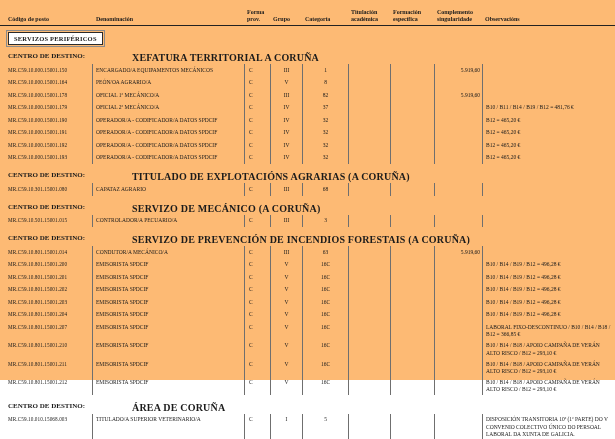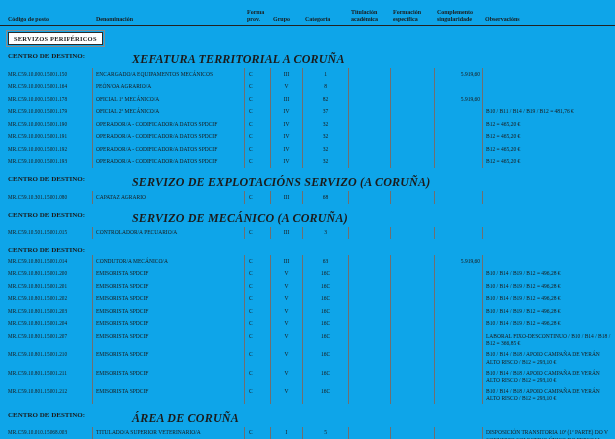--- a/index.html
+++ b/index.html
@@ -1,21 +1,21 @@
 <!DOCTYPE html>
 <html><head>
 <meta charset="utf-8">
 <style>
   * { box-sizing: border-box; margin: 0; padding: 0; }
   html,body { background:#ffffff; }
   body {
     width:615px; height:439px; overflow:hidden;
     font-family:"Liberation Serif", serif; color:#1b1b1b;
   }
-  .page { position:relative; width:615px; height:439px; background:#0ea5e9; }
+  .page { position:relative; width:615px; height:380px; background:#fdba74; }
 
   .grid {
     display:grid;
     grid-template-columns: 92px 152px 26px 32px 46px 42px 44px 48px 1fr;
   }
 
   
   .thead { padding-top:9px; border-bottom:1.2px solid #222; }
   .hcell {
     font-weight:bold; font-size:6px; line-height:1.2;
@@ -30,21 +30,21 @@
     display:inline-block; margin:6px 0 0 8px;
     border:1px solid #2a2a2a; outline:1px solid #8a8a8a; outline-offset:1px;
     padding:2px 5px 1.5px 5px;
     font-weight:bold; font-size:6.5px; letter-spacing:.2px;
     background:#fff;
   }
 
   
   .sec-head { display:flex; margin:7px 0 1px 0; }
   .sec-label { font-weight:bold; font-size:7px; padding-left:8px; width:132px; flex:0 0 132px; }
-  .sec-title { font-weight:bold; font-size:12px; letter-spacing:.2px;font-style:italic; }
+  .sec-title { font-weight:bold; font-size:10px; letter-spacing:.2px; }
 
   
   .row { min-height:12.5px; }
   .cell {
     font-size:5.5px; line-height:1.35;
     padding:2.5px 3px 1px 3px;
     border-left:0.5px solid #6f6f6f;
     overflow:hidden;
   }
   .cell.c0 { border-left:none; padding-left:8px; font-size:5.2px; letter-spacing:.1px; }
@@ -167,21 +167,21 @@
           <div class="cell c4">32</div>
           <div class="cell c5"></div>
           <div class="cell c6"></div>
           <div class="cell c7"></div>
           <div class="cell c8">B12 = 465,20 €</div>
         </div>
       </div>
       <div class="section">
         <div class="sec-head">
           <span class="sec-label">CENTRO DE DESTINO:</span>
-          <span class="sec-title">SERVIZO DE EXPLOTACIÓNS SERVIZO (A CORUÑA)</span>
+          <span class="sec-title">TITULADO DE EXPLOTACIÓNS AGRARIAS (A CORUÑA)</span>
         </div>
         <div class="row grid">
           <div class="cell c0">MR.C59.10.301.15001.080</div>
           <div class="cell c1">CAPATAZ AGRARIO</div>
           <div class="cell c2">C</div>
           <div class="cell c3">III</div>
           <div class="cell c4">68</div>
           <div class="cell c5"></div>
           <div class="cell c6"></div>
           <div class="cell c7"></div>
@@ -201,20 +201,21 @@
           <div class="cell c4">3</div>
           <div class="cell c5"></div>
           <div class="cell c6"></div>
           <div class="cell c7"></div>
           <div class="cell c8"></div>
         </div>
       </div>
       <div class="section">
         <div class="sec-head">
           <span class="sec-label">CENTRO DE DESTINO:</span>
+          <span class="sec-title">SERVIZO DE PREVENCIÓN DE INCENDIOS FORESTAIS (A CORUÑA)</span>
         </div>
         <div class="row grid">
           <div class="cell c0">MR.C59.10.801.15001.014</div>
           <div class="cell c1">CONDUTOR/A MECÁNICO/A</div>
           <div class="cell c2">C</div>
           <div class="cell c3">III</div>
           <div class="cell c4">63</div>
           <div class="cell c5"></div>
           <div class="cell c6"></div>
           <div class="cell c7">5.919,60</div>

